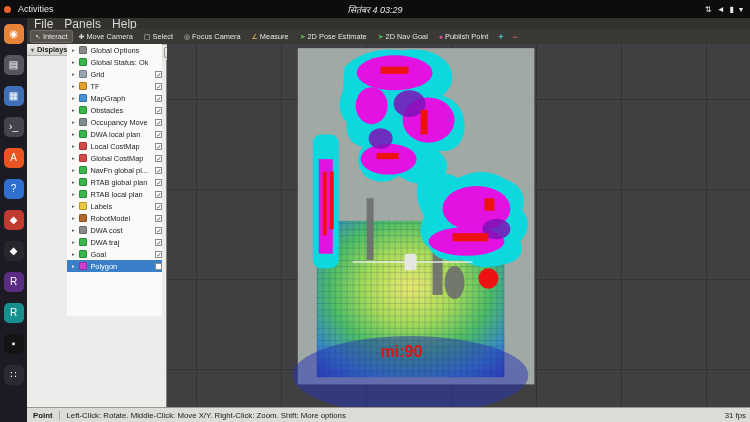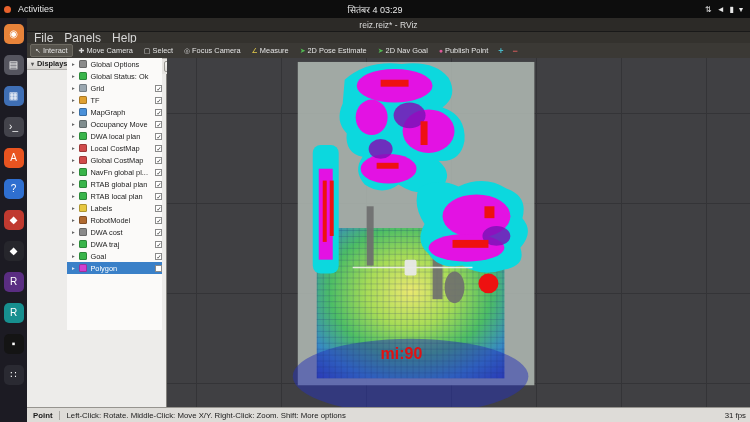--- a/index.html
+++ b/index.html
@@ -3,21 +3,21 @@
 <meta charset="utf-8">
 <style>
   html,body{margin:0;padding:0;background:#111;}
   .screen{position:relative;width:750px;height:422px;overflow:hidden;background:#202020;
           font-family:"Liberation Sans",sans-serif;-webkit-font-smoothing:antialiased;}
   
   .topbar{position:absolute;left:0;top:0;right:0;height:18px;background:#0d0d0d;color:#e8e8e8;
           font-size:9px;display:flex;align-items:center;z-index:30;}
   .ind-dot{width:7px;height:7px;border-radius:50%;margin-left:4px;flex:none;}
   .activities{margin-left:7px;}
-  .clock{position:absolute;left:50%;transform:translateX(-50%);white-space:nowrap;}
+  .clock{position:absolute;left:50%;transform:translateX(-50%);white-space:nowrap;font-style:italic;}
   .sysicons{margin-left:auto;margin-right:7px;display:flex;gap:5px;font-size:8px;align-items:center;}
   
   .dock{position:absolute;left:0;top:18px;bottom:0;width:27px;background:rgba(28,27,35,.93);
         display:flex;flex-direction:column;align-items:center;padding-top:4px;gap:8px;z-index:20;}
   .dock-item{width:23px;height:23px;display:flex;align-items:center;justify-content:center;flex:none;}
   .dock-ico{width:20px;height:20px;border-radius:5px;color:#fff;font-size:10px;line-height:20px;
             text-align:center;overflow:hidden;}
   
   .window{position:absolute;left:27px;top:18px;right:0;bottom:0;display:flex;flex-direction:column;}
   .titlebar{height:13px;flex:none;background:#2c2a27;color:#dddddd;font-size:8.5px;display:flex;
@@ -141,23 +141,20 @@
         <span class="dock-ico" style="background: rgb(20, 20, 20);">▪</span>
       </div>
 
       <div class="dock-item">
         <span class="dock-ico" style="background: rgb(42, 42, 50);">∷</span>
       </div>
     </div>
 
   <div class="window">
 
-    <div class="titlebar">
-      <span>reiz.reiz* - RViz</span>
-    </div>
 
     <div class="menubar">
 
     <span class="menu-item">File</span>
         <span class="menu-item">Panels</span>
         <span class="menu-item">Help</span>
       </div>
 
     <div class="toolbar">
       <span style="display:inline-flex;gap:1px;">
@@ -243,20 +240,26 @@
               <span class="cb checked"></span>
             </div>
 
             <div class="tree-row">
               <span class="t-arrow">▸</span>
               <span class="t-ico" style="background: rgb(74, 144, 217);"></span>
               <span class="t-label">MapGraph</span>
               <span class="cb checked"></span>
             </div>
 
+            <div class="tree-row">
+              <span class="t-arrow">▸</span>
+              <span class="t-ico" style="background: rgb(57, 181, 74);"></span>
+              <span class="t-label">Obstacles</span>
+              <span class="cb checked"></span>
+            </div>
 
             <div class="tree-row">
               <span class="t-arrow">▸</span>
               <span class="t-ico" style="background: rgb(127, 140, 141);"></span>
               <span class="t-label">Occupancy Move</span>
               <span class="cb checked"></span>
             </div>
 
             <div class="tree-row">
               <span class="t-arrow">▸</span>

